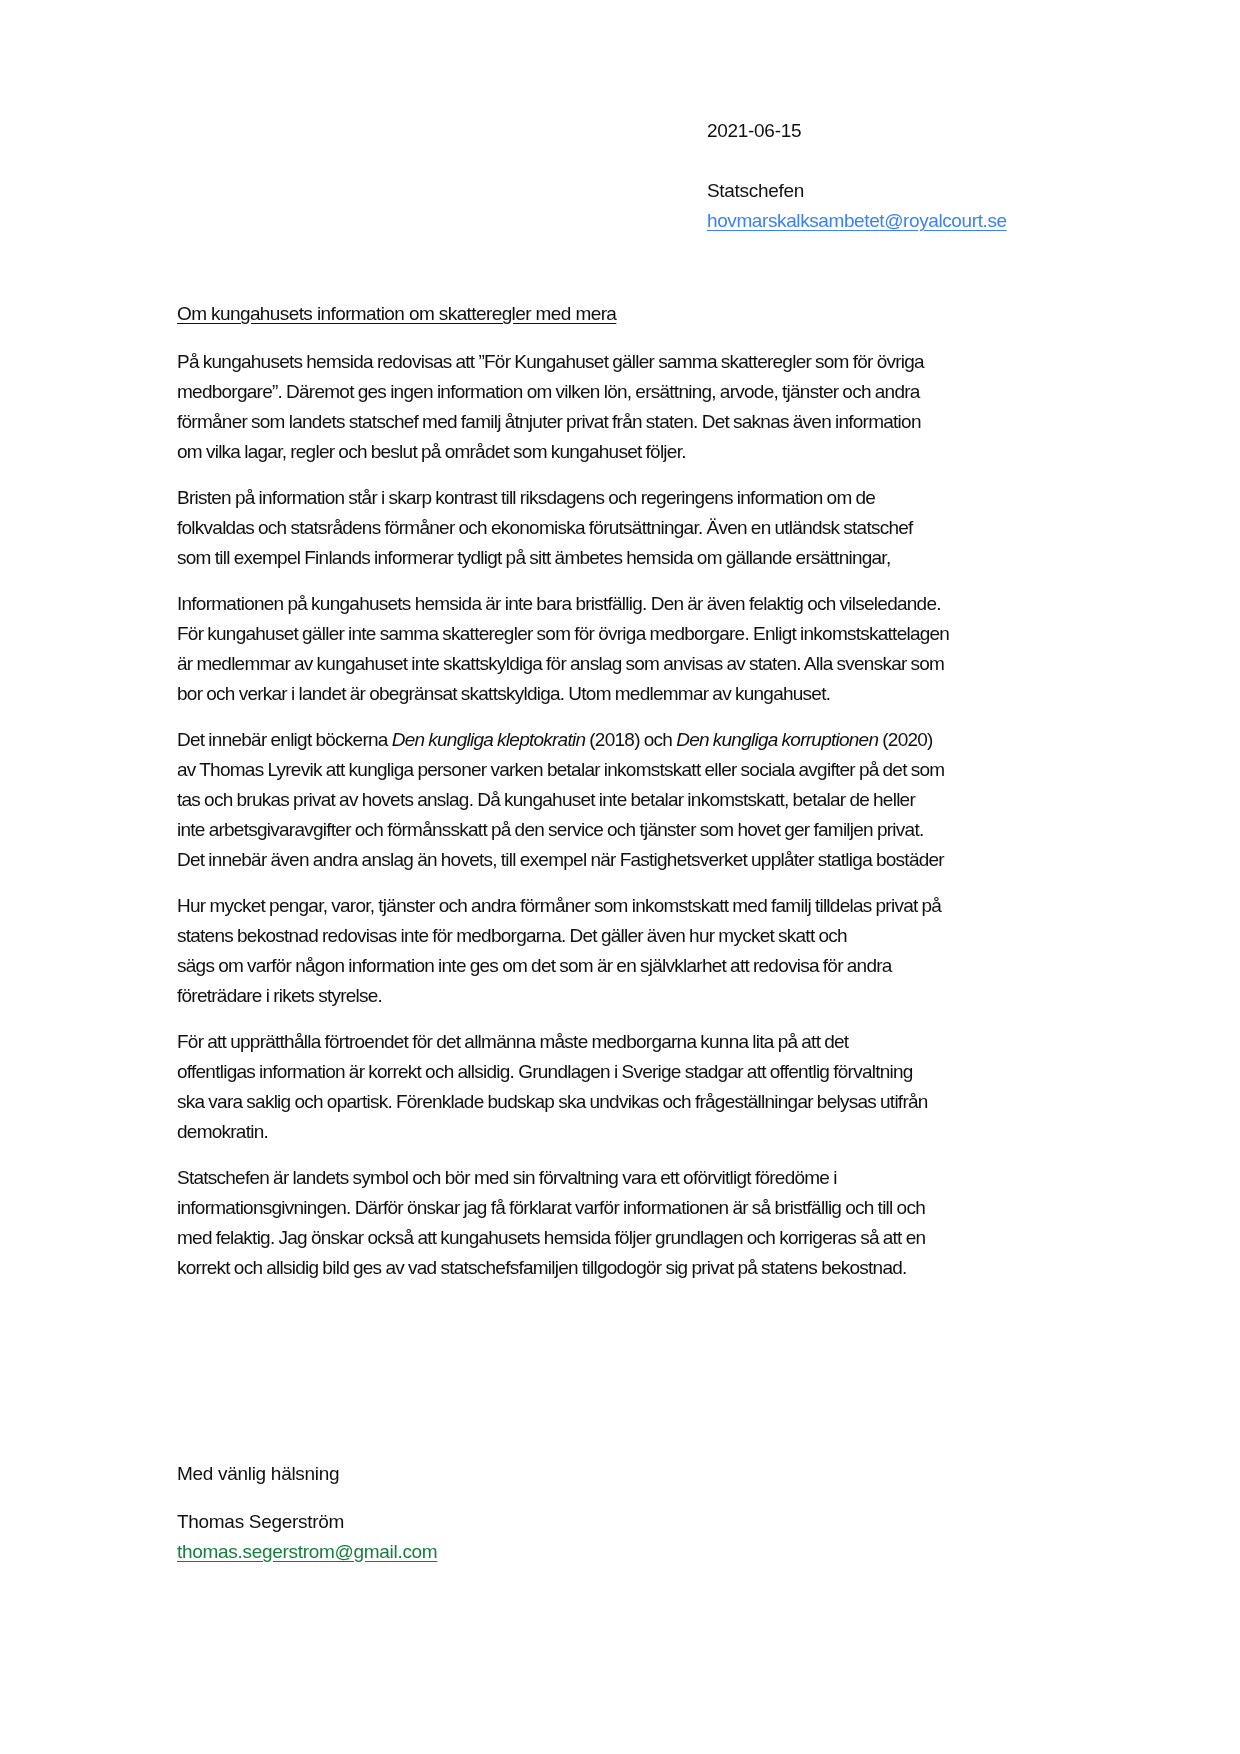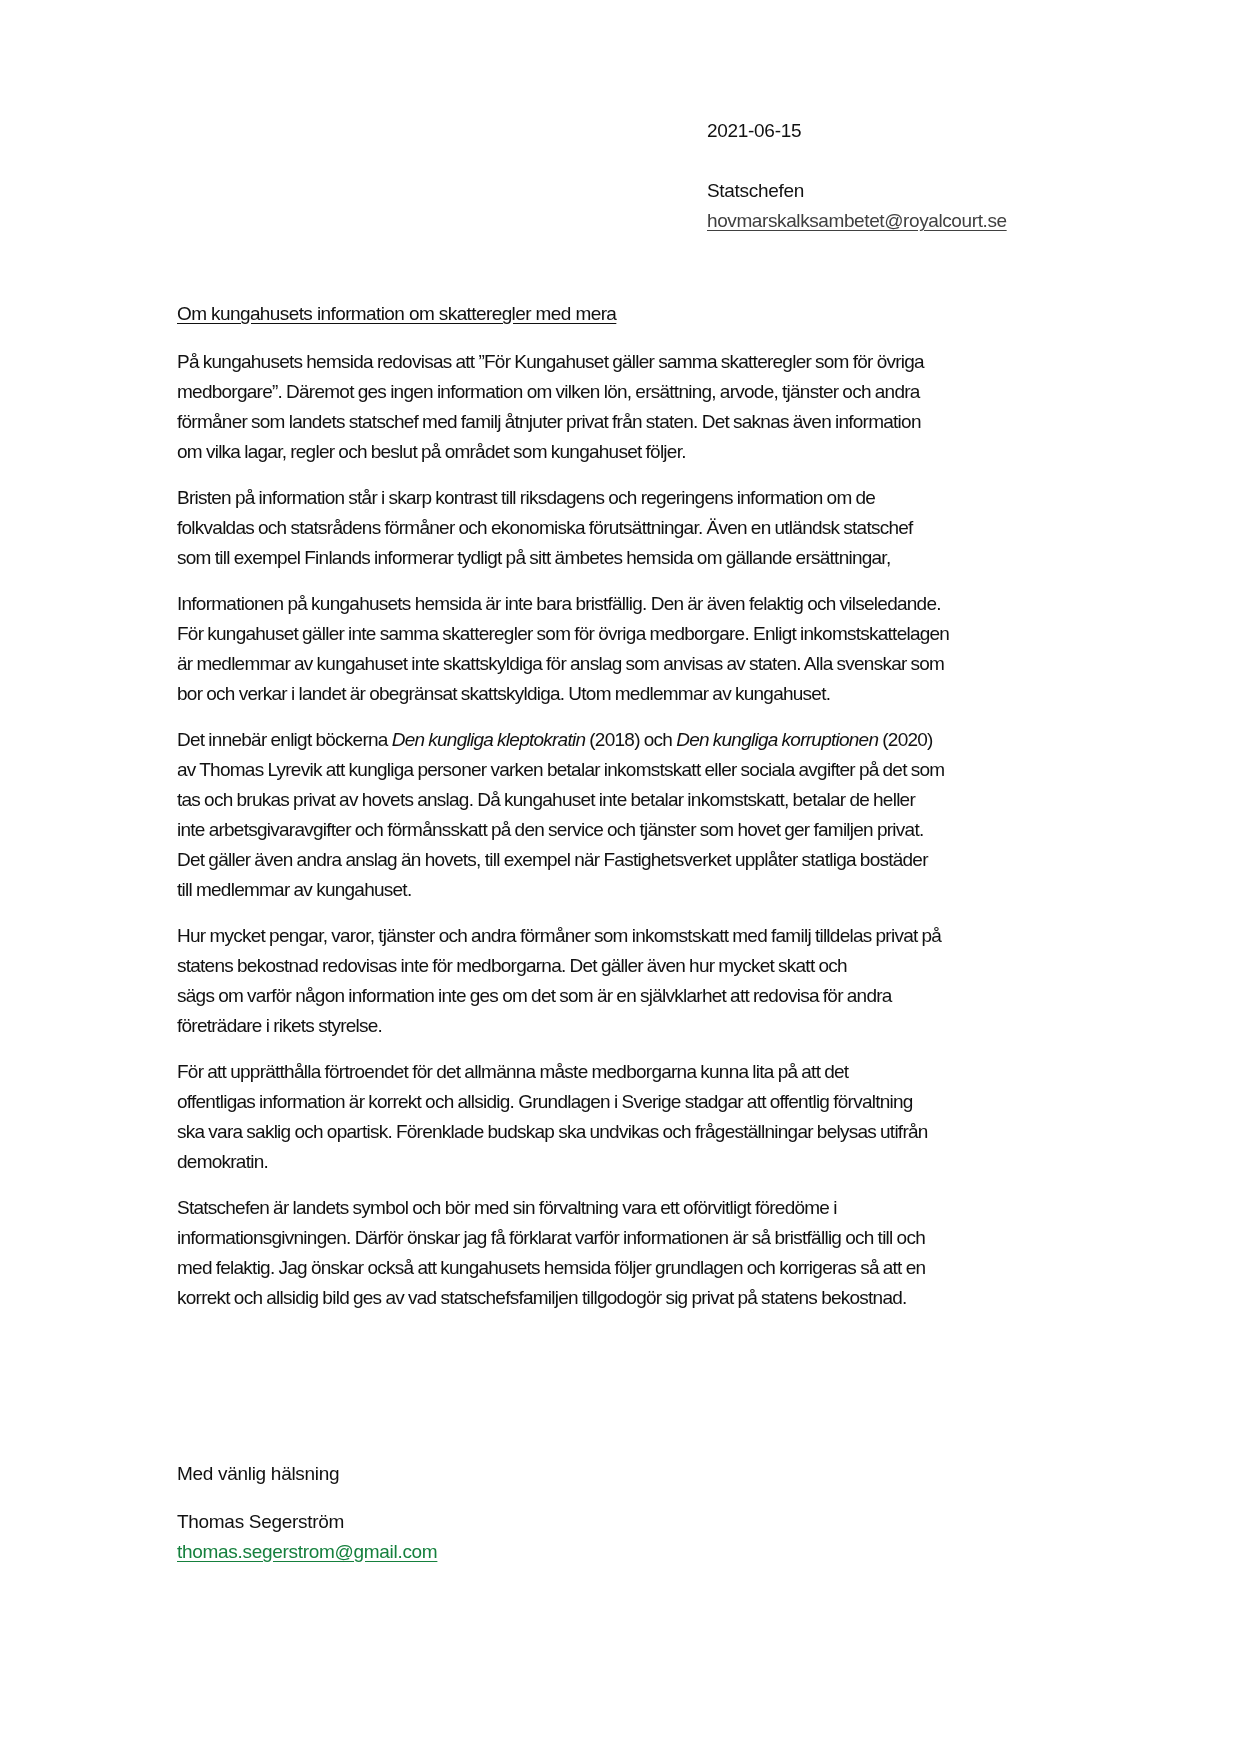--- a/index.html
+++ b/index.html
@@ -37,21 +37,21 @@
     }
     .header-block .recipient-name {
       display: block;
       margin-top: 30px;
       height: 30px;
       letter-spacing: -0.3px;
     }
     .header-block .recipient-email {
       display: block;
       height: 30px;
-      color: #404040;
+      color: #3b82f6;
       text-decoration: underline;
       text-underline-offset: 3px;
       letter-spacing: -0.4px;
       cursor: pointer;
     }
     .body-block {
       position: absolute;
       left: 177px;
       top: 299px;
       width: 950px;
@@ -142,22 +142,21 @@
       <span class="line">För kungahuset gäller inte samma skatteregler som för övriga medborgare. Enligt inkomstskattelagen</span>
       <span class="line">är medlemmar av kungahuset inte skattskyldiga för anslag som anvisas av staten. Alla svenskar som</span>
       <span class="line">bor och verkar i landet är obegränsat skattskyldiga. Utom medlemmar av kungahuset.</span>
     </p>
 
     <p class="para">
       <span class="line"><span>Det innebär enligt böckerna </span><em>Den kungliga kleptokratin</em><span> (2018) och </span><em>Den kungliga korruptionen</em><span> (2020)</span></span>
       <span class="line">av Thomas Lyrevik att kungliga personer varken betalar inkomstskatt eller sociala avgifter på det som</span>
       <span class="line">tas och brukas privat av hovets anslag. Då kungahuset inte betalar inkomstskatt, betalar de heller</span>
       <span class="line">inte arbetsgivaravgifter och förmånsskatt på den service och tjänster som hovet ger familjen privat.</span>
-      <span class="line">Det gäller även andra anslag än hovets, till exempel när Fastighetsverket upplåter statliga bostäder</span>
-      <span class="line">till medlemmar av kungahuset.</span>
+      <span class="line">Det innebär även andra anslag än hovets, till exempel när Fastighetsverket upplåter statliga bostäder</span>
     </p>
 
     <p class="para">
       <span class="line">Hur mycket pengar, varor, tjänster och andra förmåner som inkomstskatt med familj tilldelas privat på</span>
       <span class="line">statens bekostnad redovisas inte för medborgarna. Det gäller även hur mycket skatt och</span>
       <span class="line">sägs om varför någon information inte ges om det som är en självklarhet att redovisa för andra</span>
       <span class="line">företrädare i rikets styrelse.</span>
     </p>
 
     <p class="para">

